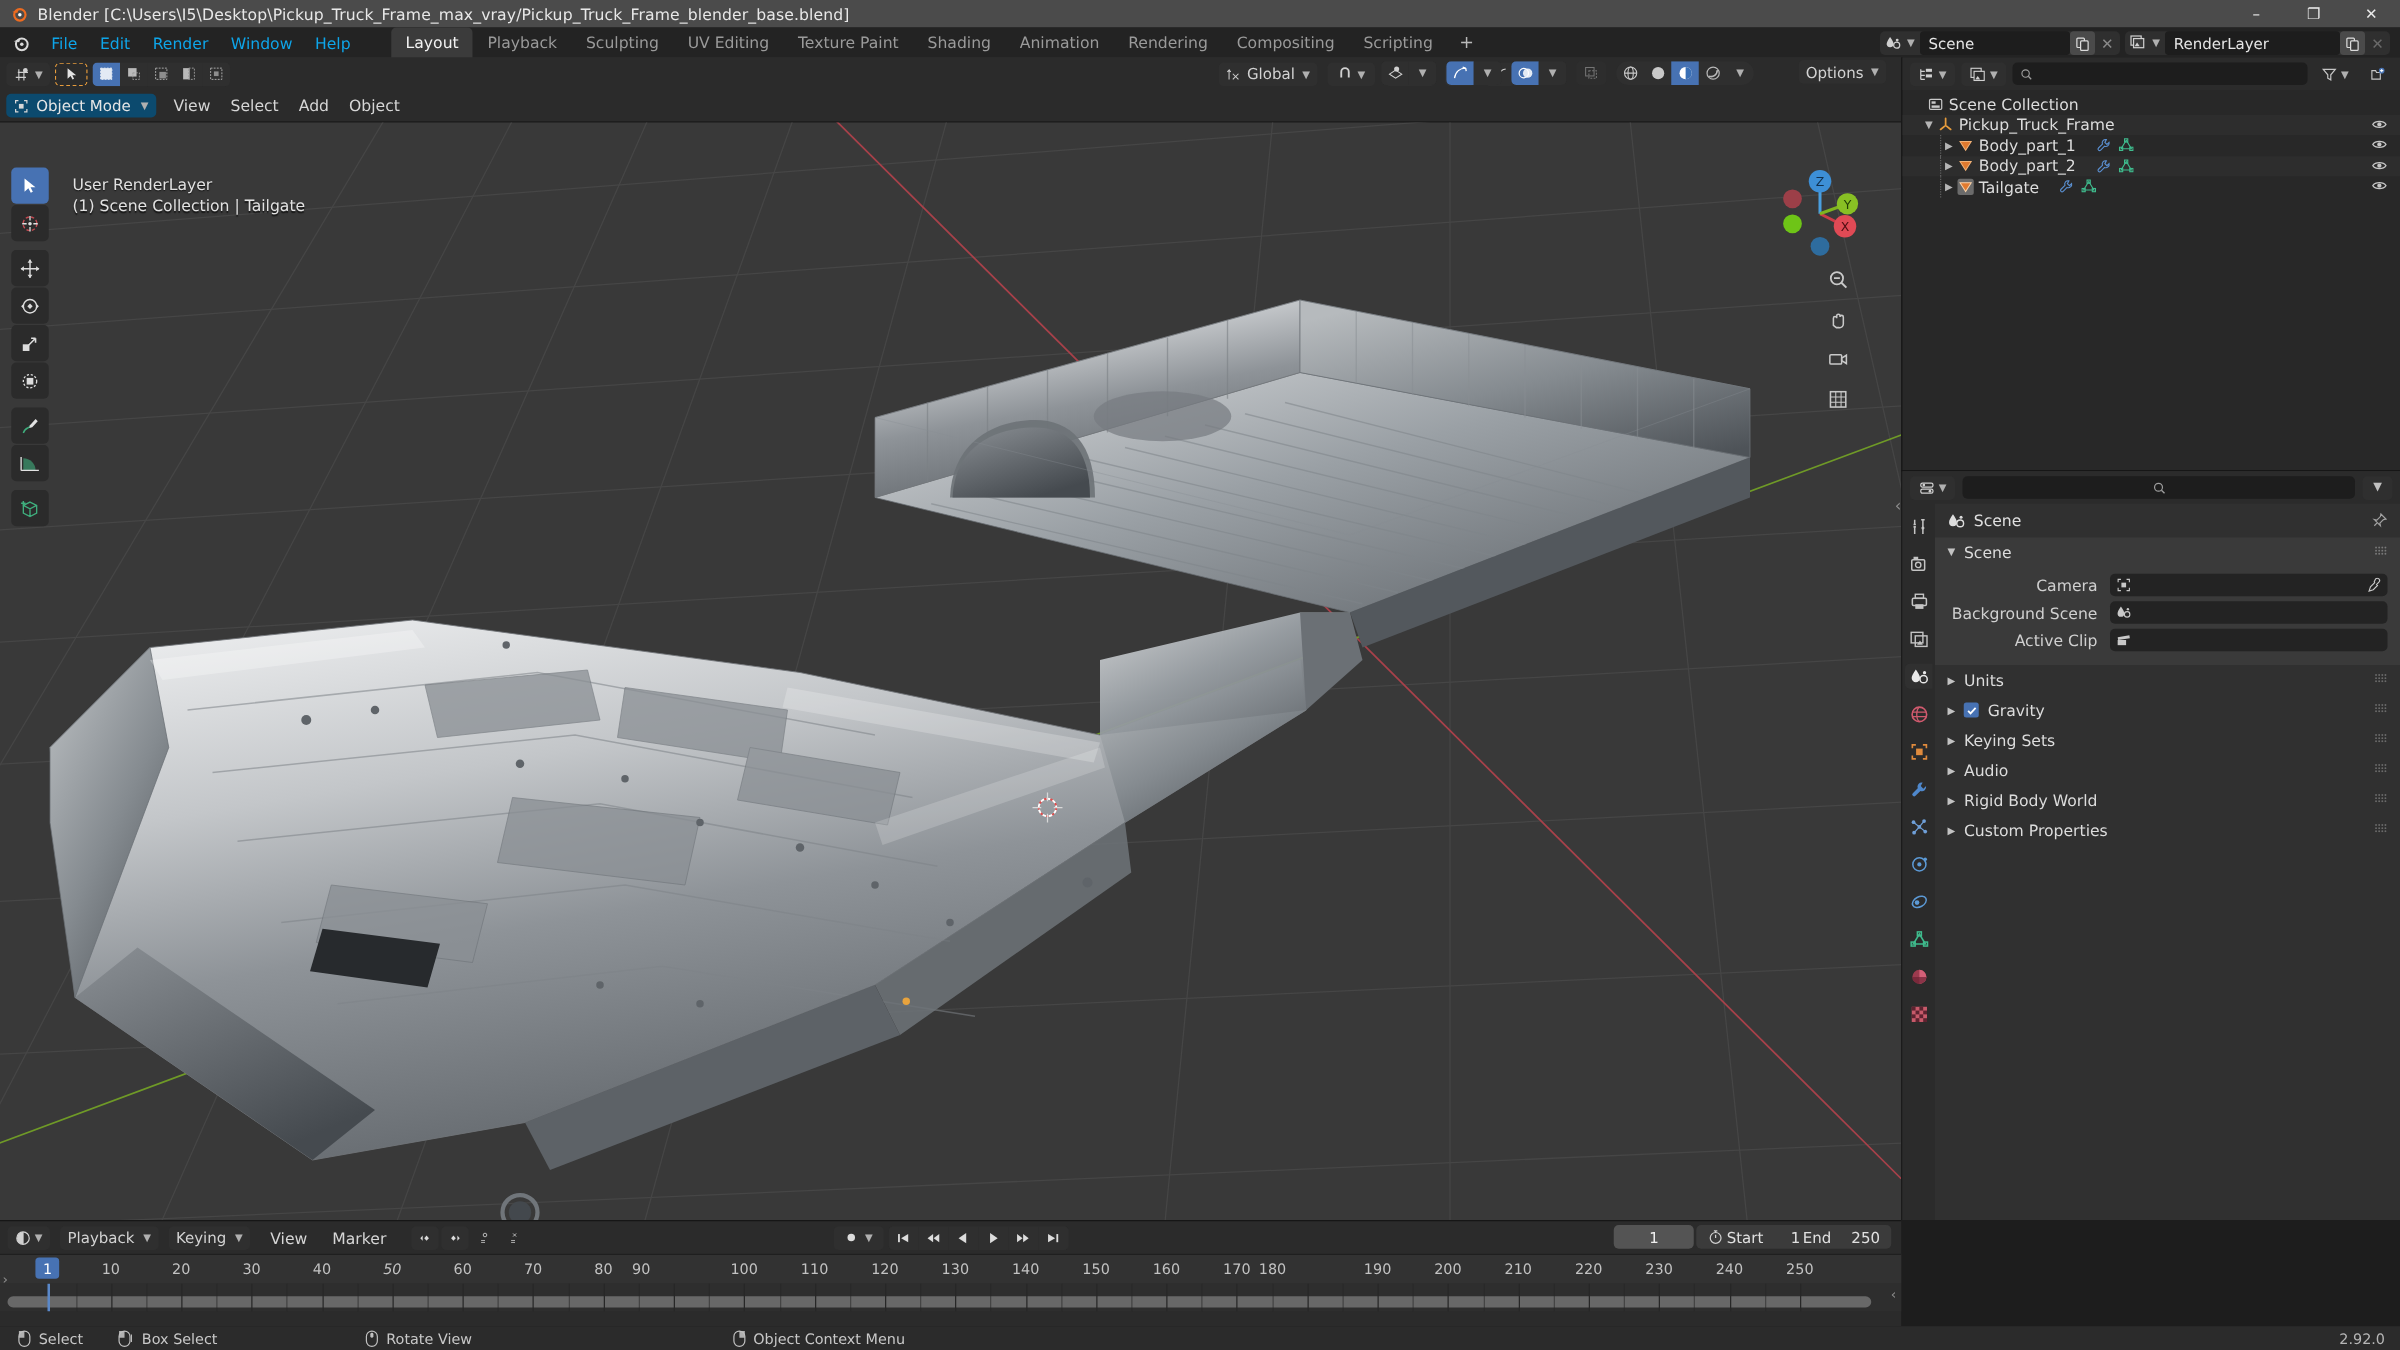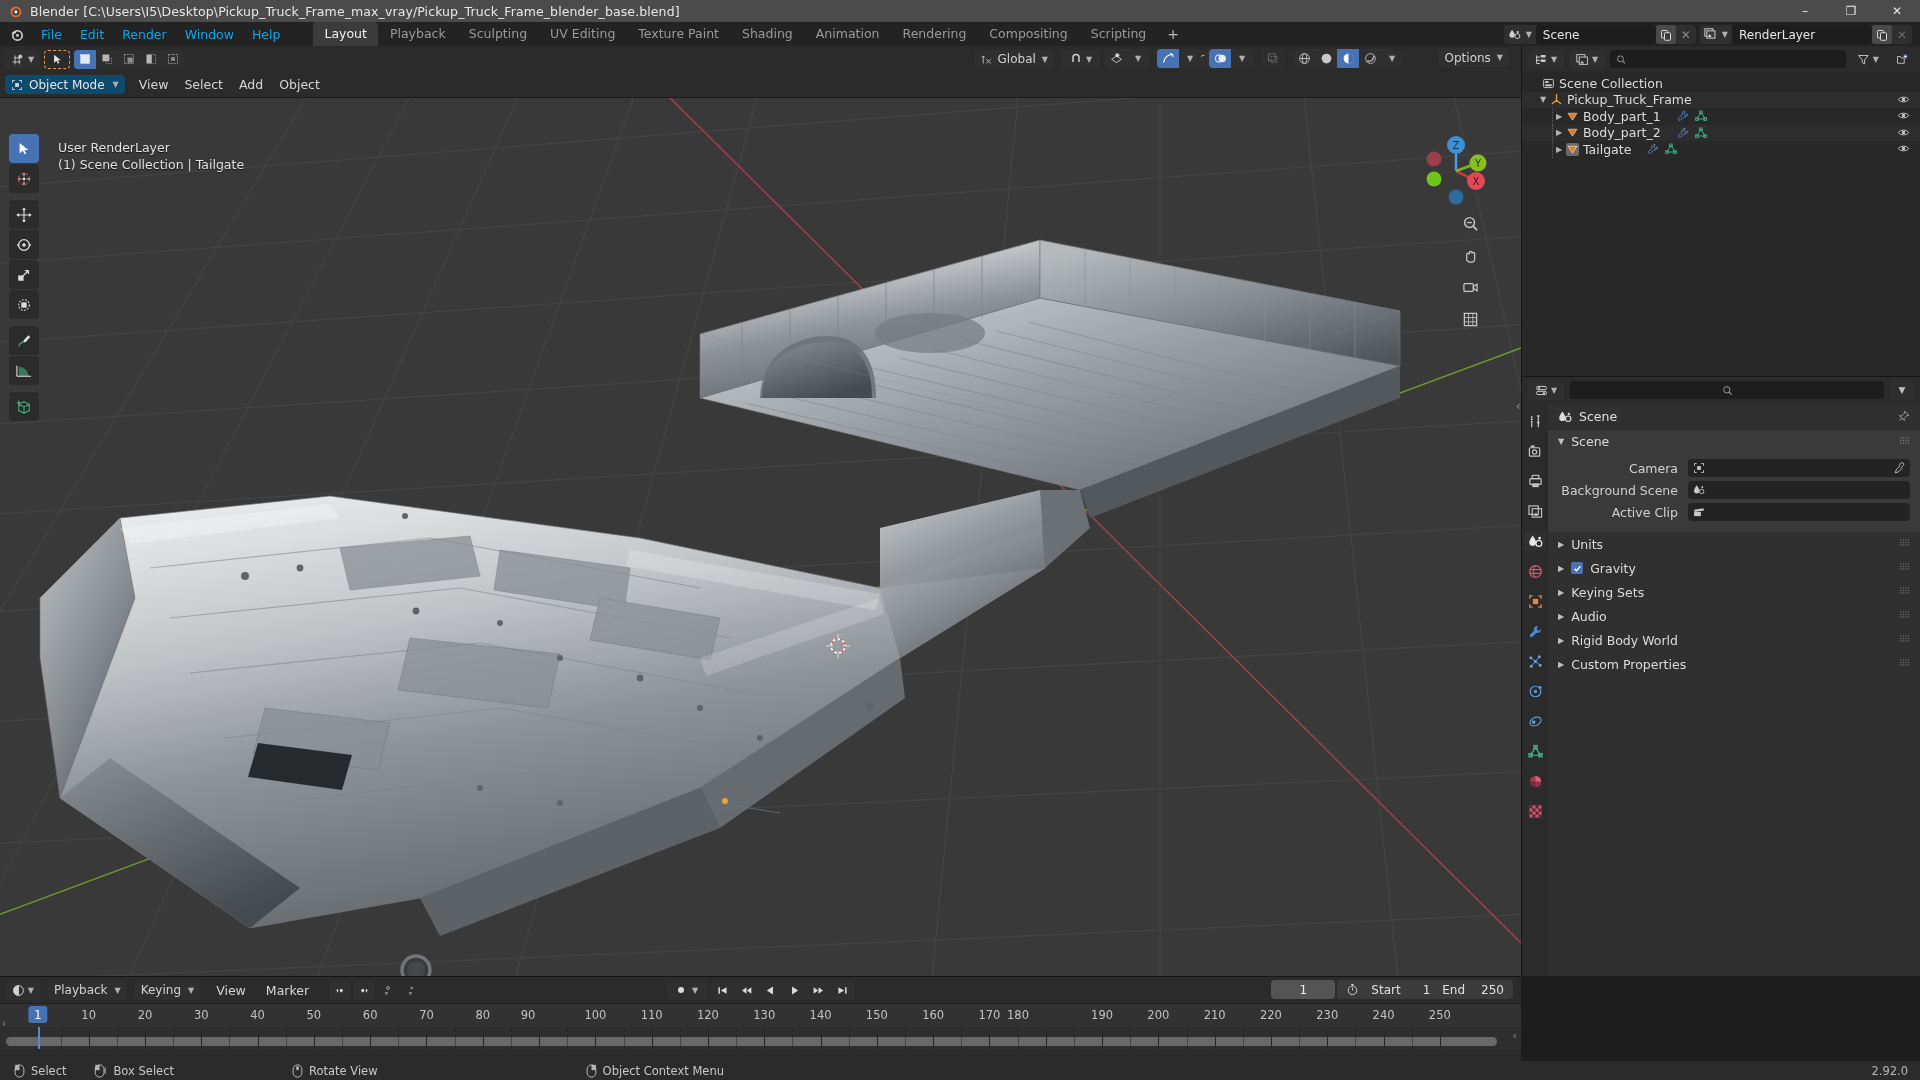--- a/index.html
+++ b/index.html
@@ -126,21 +126,21 @@
   .tl-header { height: 26px; display:flex; align-items:center; padding: 0 6px; gap: 4px; }
   .tl-ruler { position:relative; height: 24px; background:#323232; border-top:1px solid #1f1f1f; }
   .tl-tick { position:absolute; top:4px; font-size:11.5px; color:#c2c2c2; transform: translateX(-50%); }
   .tl-cur { position:absolute; top:2px; height:17px; background:#4772b3; border-radius:3px; color:#fff; font-size:11.5px; display:flex; align-items:center; justify-content:center; padding:0 6px; transform: translateX(-50%); }
   .tl-body { position:relative; height: 22px; background:#2e2e2e; }
   .tl-grid { position:absolute; top:0; bottom:0; width:1px; background:#272727; }
   .tl-playhead { position:absolute; top:0; bottom:0; width:2px; background:#5a88c9; }
   .tl-scroll { position:absolute; left:6px; right:24px; bottom:3px; height:9px; background:#686868; border-radius:5px; }
   .tl-right { position:absolute; right: 8px; top: 3px; display:flex; align-items:center; gap:2px; }
   .num-field { height:19px; background:#545454; border-radius:4px; display:flex; align-items:center; justify-content:center; font-size:12px; color:#eee; padding: 0 12px; min-width:64px; }
-  .se-field { height:19px; background:#3b3b3b; border-radius:4px; display:flex; align-items:center; font-size:12px; color:#e0e0e0; padding: 0 9px; gap: 12px;}
+  .se-field { height:19px; background:#3b3b3b; border-radius:4px; display:flex; align-items:center; font-size:12px; color:#e0e0e0; padding: 0 9px; gap: 2px;}
 
   
   .statusbar {
     position:absolute; left:0; top:1061px; width:1920px; height:19px;
     background:#2b2b2b; display:flex; align-items:center; padding-left: 14px; gap: 0;
     font-size: 11.5px; color: #c8c8c8;
   }
   .st-item { display:flex; align-items:center; gap:6px; margin-right: 28px; }
   .st-ver { position:absolute; right: 12px; color:#b6b6b6; font-size:11.5px; }
 
@@ -1320,25 +1320,25 @@
           </span>
         </div>
       </div>
     </div>
 
     <div class="tl-ruler" id="tl-ruler">
         <div class="tl-tick" style="left: 88.6693px;">10</div>
         <div class="tl-tick" style="left: 144.969px;">20</div>
         <div class="tl-tick" style="left: 201.268px;">30</div>
         <div class="tl-tick" style="left: 257.567px;">40</div>
-        <div class="tl-tick" style="left: 313.866px;">50</div>
+        <div class="tl-tick" style="left: 313.866px; font-style: italic;">50</div>
         <div class="tl-tick" style="left: 370.165px;">60</div>
         <div class="tl-tick" style="left: 426.465px;">70</div>
         <div class="tl-tick" style="left: 482.764px;">80</div>
-        <div class="tl-tick" style="left: 528px;">90</div>
+        <div class="tl-tick" style="left: 513px;">90</div>
         <div class="tl-tick" style="left: 595.362px;">100</div>
         <div class="tl-tick" style="left: 651.661px;">110</div>
         <div class="tl-tick" style="left: 707.961px;">120</div>
         <div class="tl-tick" style="left: 764.26px;">130</div>
         <div class="tl-tick" style="left: 820.559px;">140</div>
         <div class="tl-tick" style="left: 876.858px;">150</div>
         <div class="tl-tick" style="left: 933.157px;">160</div>
         <div class="tl-tick" style="left: 989.457px;">170</div>
         <div class="tl-tick" style="left: 1018px;">180</div>
         <div class="tl-tick" style="left: 1102.06px;">190</div>

